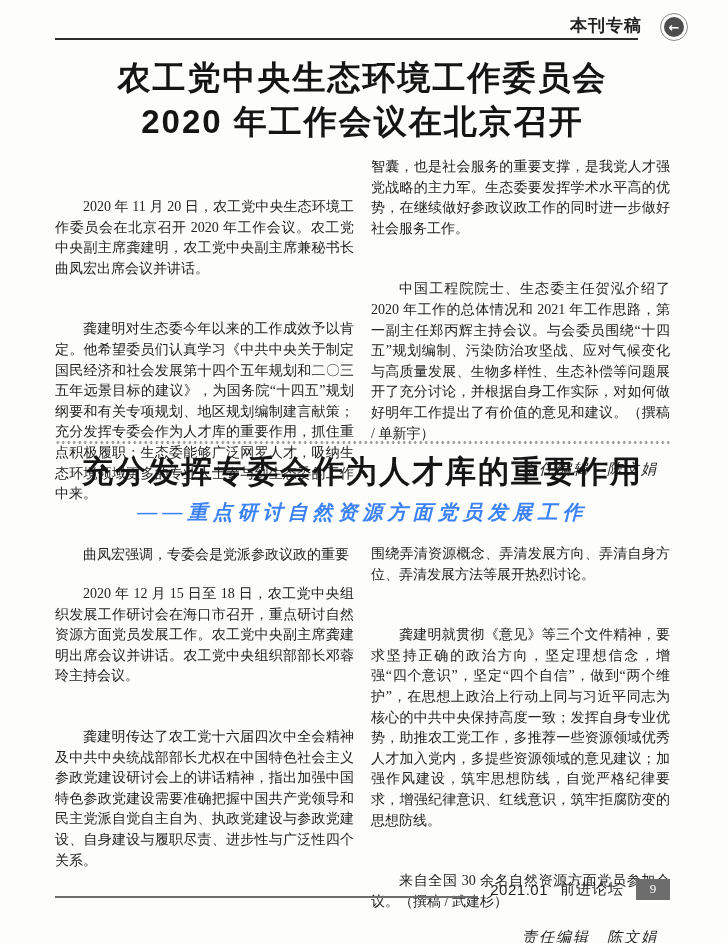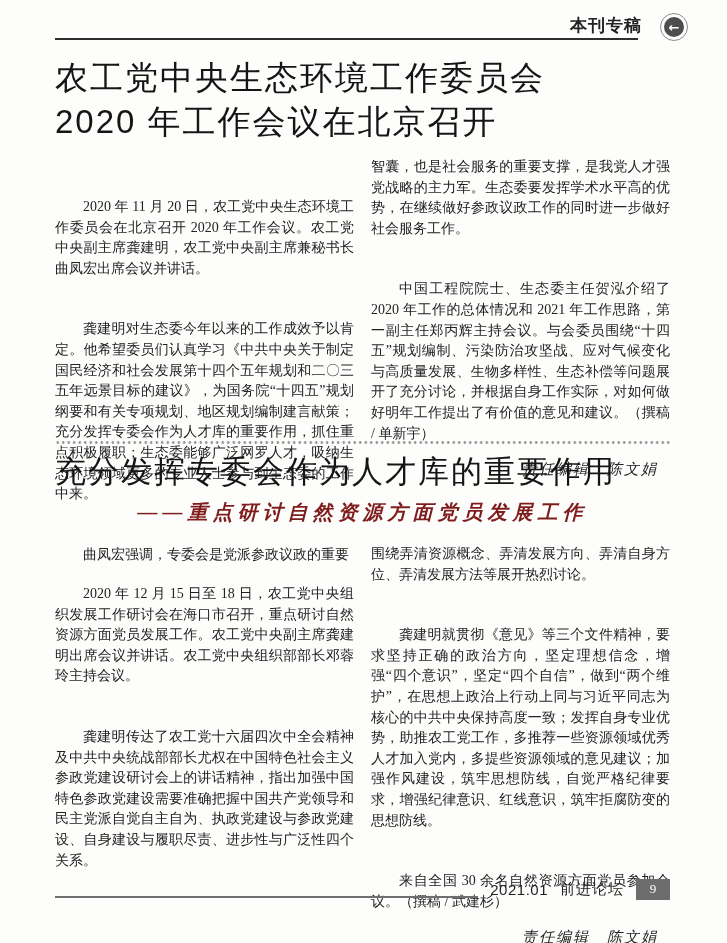--- a/index.html
+++ b/index.html
@@ -26,28 +26,28 @@
     width:20px; height:20px; border-radius:50%; background:#4d4d4d; color:#fff;
     display:flex; align-items:center; justify-content:center;
     font-size:13px; font-weight:bold; font-family:"DejaVu Sans", sans-serif; line-height:1;
   }
 
   
   .article { position:absolute; left:55px; width:615px; }
   .article1 { top:56px; }
   .article2 { top:452px; }
   .a-title {
-    font-family:"Liberation Sans", sans-serif; font-weight:400;
+    text-align:center; font-family:"Liberation Sans", sans-serif; font-weight:700;
     color:#151515; letter-spacing:2px; margin:0;
   }
   .article1 .a-title { font-size:33px; line-height:44px; }
   .article2 .a-title { font-size:31px; line-height:40px; }
   .a-subtitle {
     text-align:center; font-style:italic; font-weight:600;
-    font-size:20px; letter-spacing:5px; margin-top:7px; color:#7f1d1d;
+    font-size:20px; letter-spacing:5px; margin-top:7px; color:#3b82f6;
   }
   .columns { display:flex; gap:17px; margin-top:13px; }
   .article2 .columns { margin-top:18px; }
   .col { flex:1; text-align:justify; font-size:14px; line-height:20.6px; color:#222; }
   .para { margin:0; }
   .para.indent { text-indent:2em;margin-top:40px; }
   .editor-line {
     text-align:right; font-style:italic; font-size:15px; letter-spacing:2px;
     padding-right:12px; margin-top:15px; color:#222;
   }

